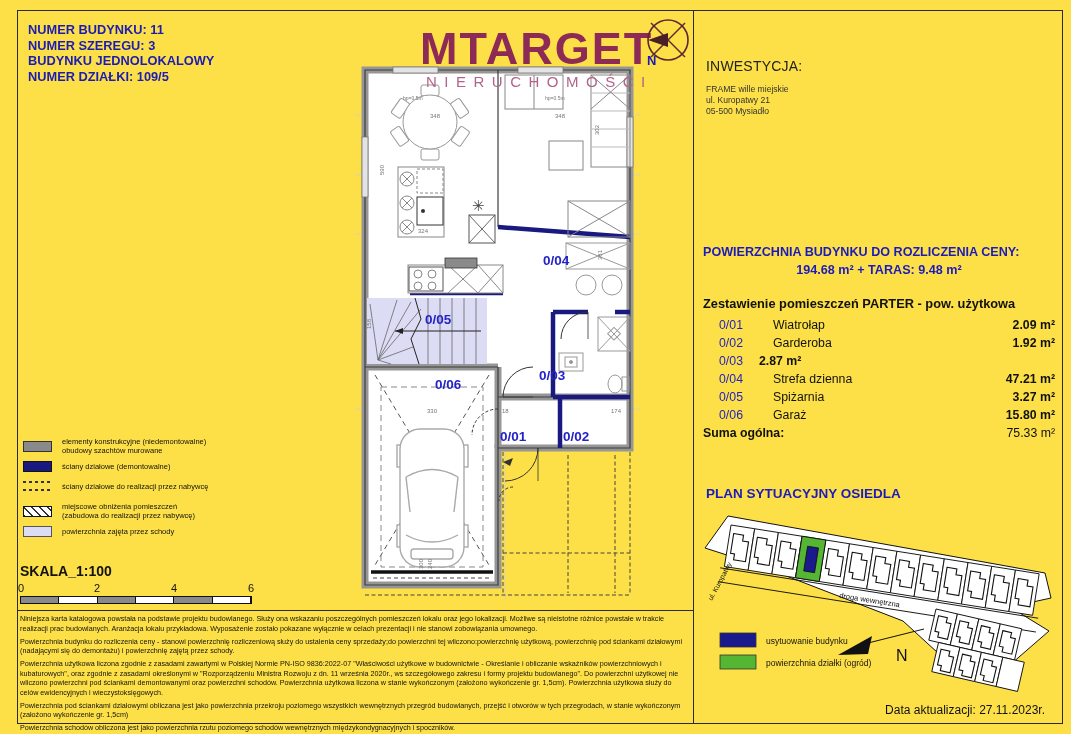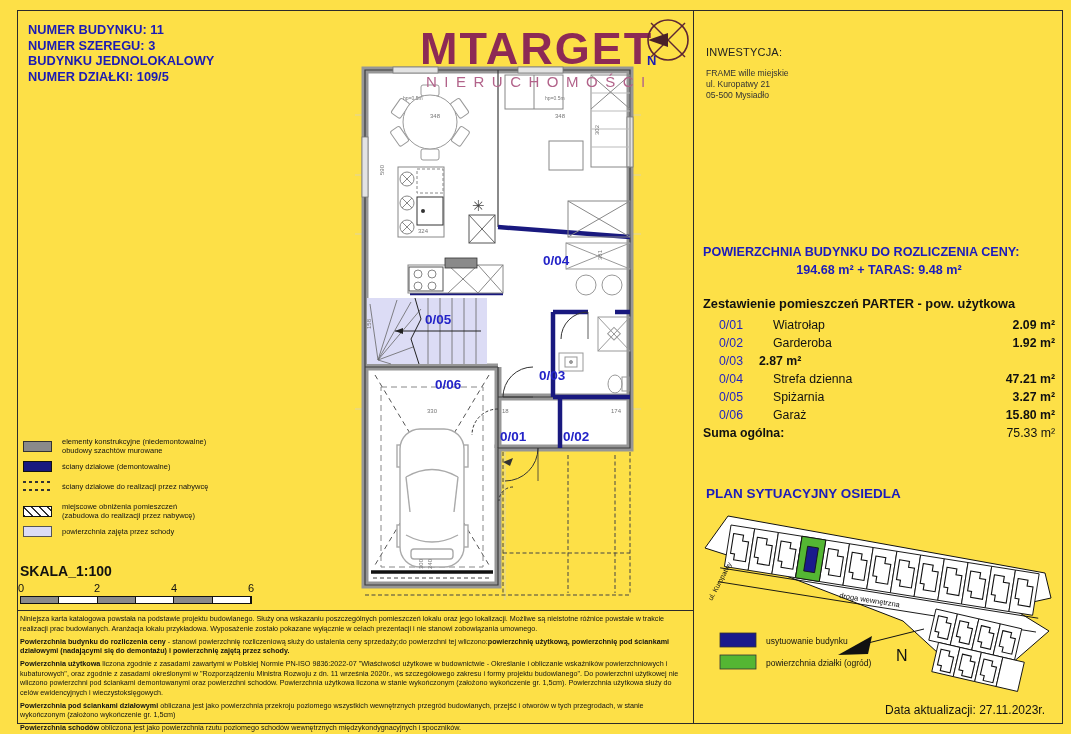--- a/index.html
+++ b/index.html
@@ -13,21 +13,21 @@
   .bldg-info { position:absolute; left:28px; top:22px; color:#1b1bb5; font-weight:bold; font-size:12.8px; line-height:15.5px; }
 
   
   .logo { position:absolute; left:420px; top:26px; width:250px; text-align:left; }
   .logo-name { font-size:45px; font-weight:bold; color:#8d2a55; letter-spacing:2px; line-height:46px; }
   .logo-sub { font-size:15px; color:#b2638a; letter-spacing:7.5px; margin-top:1px; margin-left:6px; }
   .compass { position:absolute; left:641px; top:13px; }
 
   
   .inv { position:absolute; left:706px; top:46px; color:#222; }
-  .inv-label { font-size:11px; letter-spacing:.2px; }
+  .inv-label { font-size:14px; letter-spacing:.2px;margin-top:12px; }
   .inv-lines { margin-top:10px; font-size:8.6px; line-height:11px; color:#333; }
 
   .pricing { position:absolute; left:703px; top:244px; width:352px; color:#1b1bbd; font-weight:bold; font-size:12.6px; line-height:16px; }
   .pricing .val { text-align:center; margin-top:2px; }
 
   .rooms { position:absolute; left:703px; top:296px; width:352px; font-size:12.3px; color:#111; }
   .rooms-title { font-weight:bold; font-size:12.8px; margin-bottom:7px; }
   .room-row { display:flex; align-items:baseline; height:18px; }
   .room-row .code { width:56px; text-align:center; color:#2323c0; }
   .room-row .nm { flex:1; padding-left:14px; }
@@ -54,21 +54,21 @@
   .scale-bar-wrap { position:relative; margin-top:3px; width:240px; height:28px; }
   .scale-num { position:absolute; top:0; font-size:11px; color:#111; }
   .scale-bar { position:absolute; left:0; top:14px; width:232px; height:8px; border:1px solid #111; display:flex; }
   .scale-bar i { flex:1; }
   .scale-bar i:nth-child(odd){ background:#8a8a8a; }
   .scale-bar i:nth-child(even){ background:#fff; border-left:1px solid #111; border-right:1px solid #111; }
 
   
   .footnotes { position:absolute; left:20px; top:614px; width:668px; font-size:7.2px; line-height:1.32; color:#111; }
   .footnotes p { margin-bottom:3.5px; }
-  .footnotes b { font-weight:bold; }
+  .footnotes b { font-weight:normal; }
 
   .fp-svg { position:absolute; left:353px; top:57px; }
   .sp-svg { position:absolute; left:698px; top:503px; }
 </style>
 </head>
 <body>
 
 <div class="page">
   <div class="frame"></div>
   <div class="divider-v"></div>

